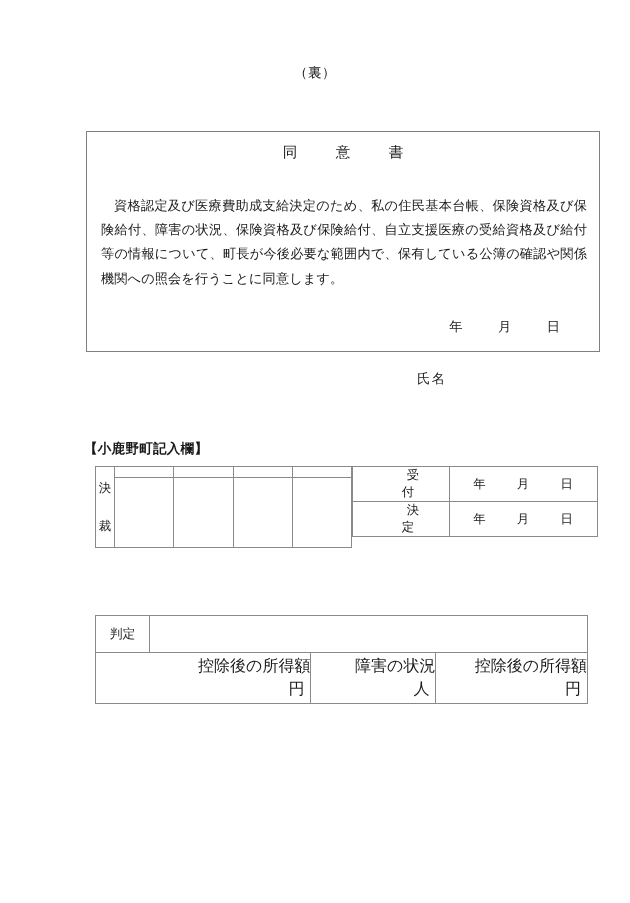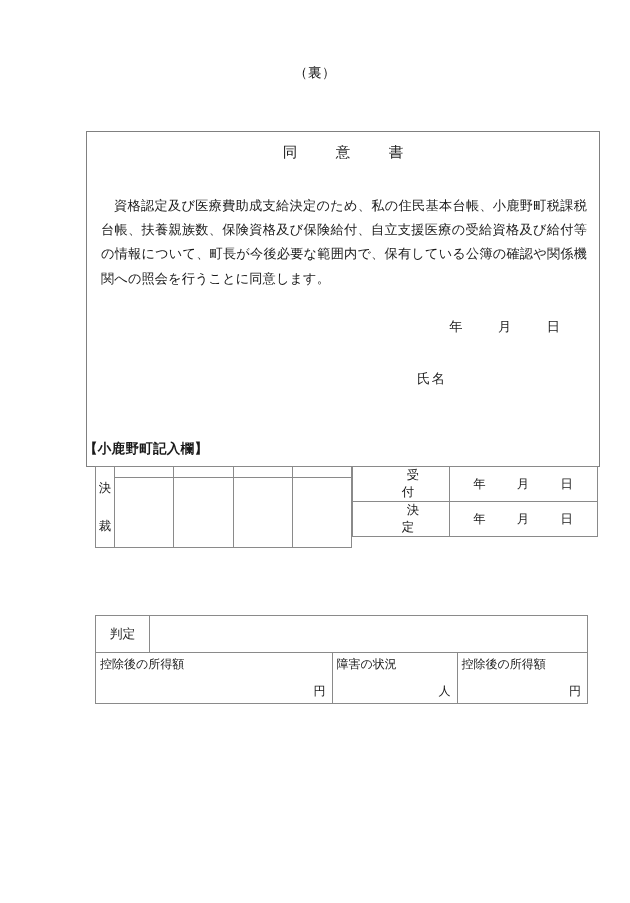--- a/index.html
+++ b/index.html
@@ -33,21 +33,21 @@
     font-size: 13.5px;
     letter-spacing: 0.5px;
   }
 
   
   .consent-box {
     position: absolute;
     left: 86px;
     top: 131px;
     width: 514px;
-    height: 336px;
+    height: 221px;
     border: 1px solid #808080;
     box-sizing: border-box;
   }
 
   .consent-title {
     position: absolute;
     left: 0;
     top: 11px;
     width: 100%;
     text-align: center;
@@ -160,24 +160,24 @@
   }
   .judgement-table td.jd-label {
     width: 53px;
     height: 36px;
     font-size: 12.8px;
   }
   .judgement-table td.jd-blank { height: 36px; }
 
   .judgement-table td.amount-cell {
     height: 50px;
-    text-align: left;
+    text-align: right;
     vertical-align: top;
     position: relative;
-    font-size: 12px;
+    font-size: 16px;
   }
   .amount-cell .amt-label {
     display: block;
     padding: 3px 0 0 4px;
   }
   .amount-cell .amt-unit {
     position: absolute;
     right: 6px;
     bottom: 3px;
   }
@@ -187,21 +187,21 @@
 </head>
 <body>
 
 <div class="page">
 
   <div class="back-mark">（裏）</div>
 
   <div class="consent-box">
     <div class="consent-title">同　意　書</div>
 
-    <div class="consent-body">資格認定及び医療費助成支給決定のため、私の住民基本台帳、小鹿野町税課税台帳、扶養親族数、保険資格及び保険給付、自立支援医療の受給資格及び給付等の情報について、町長が今後必要な範囲内で、保有している公簿の確認や関係機関への照会を行うことに同意します。</div>
+    <div class="consent-body">資格認定及び医療費助成支給決定のため、私の住民基本台帳、保険資格及び保険給付、障害の状況、保険資格及び保険給付、自立支援医療の受給資格及び給付等の情報について、町長が今後必要な範囲内で、保有している公簿の確認や関係機関への照会を行うことに同意します。</div>
 
     <div class="consent-date">
       <span>年</span>
       <span class="gap"></span>
       <span>月</span>
       <span class="gap"></span>
       <span>日</span>
     </div>
 
     <div class="consent-name">氏名</div>

